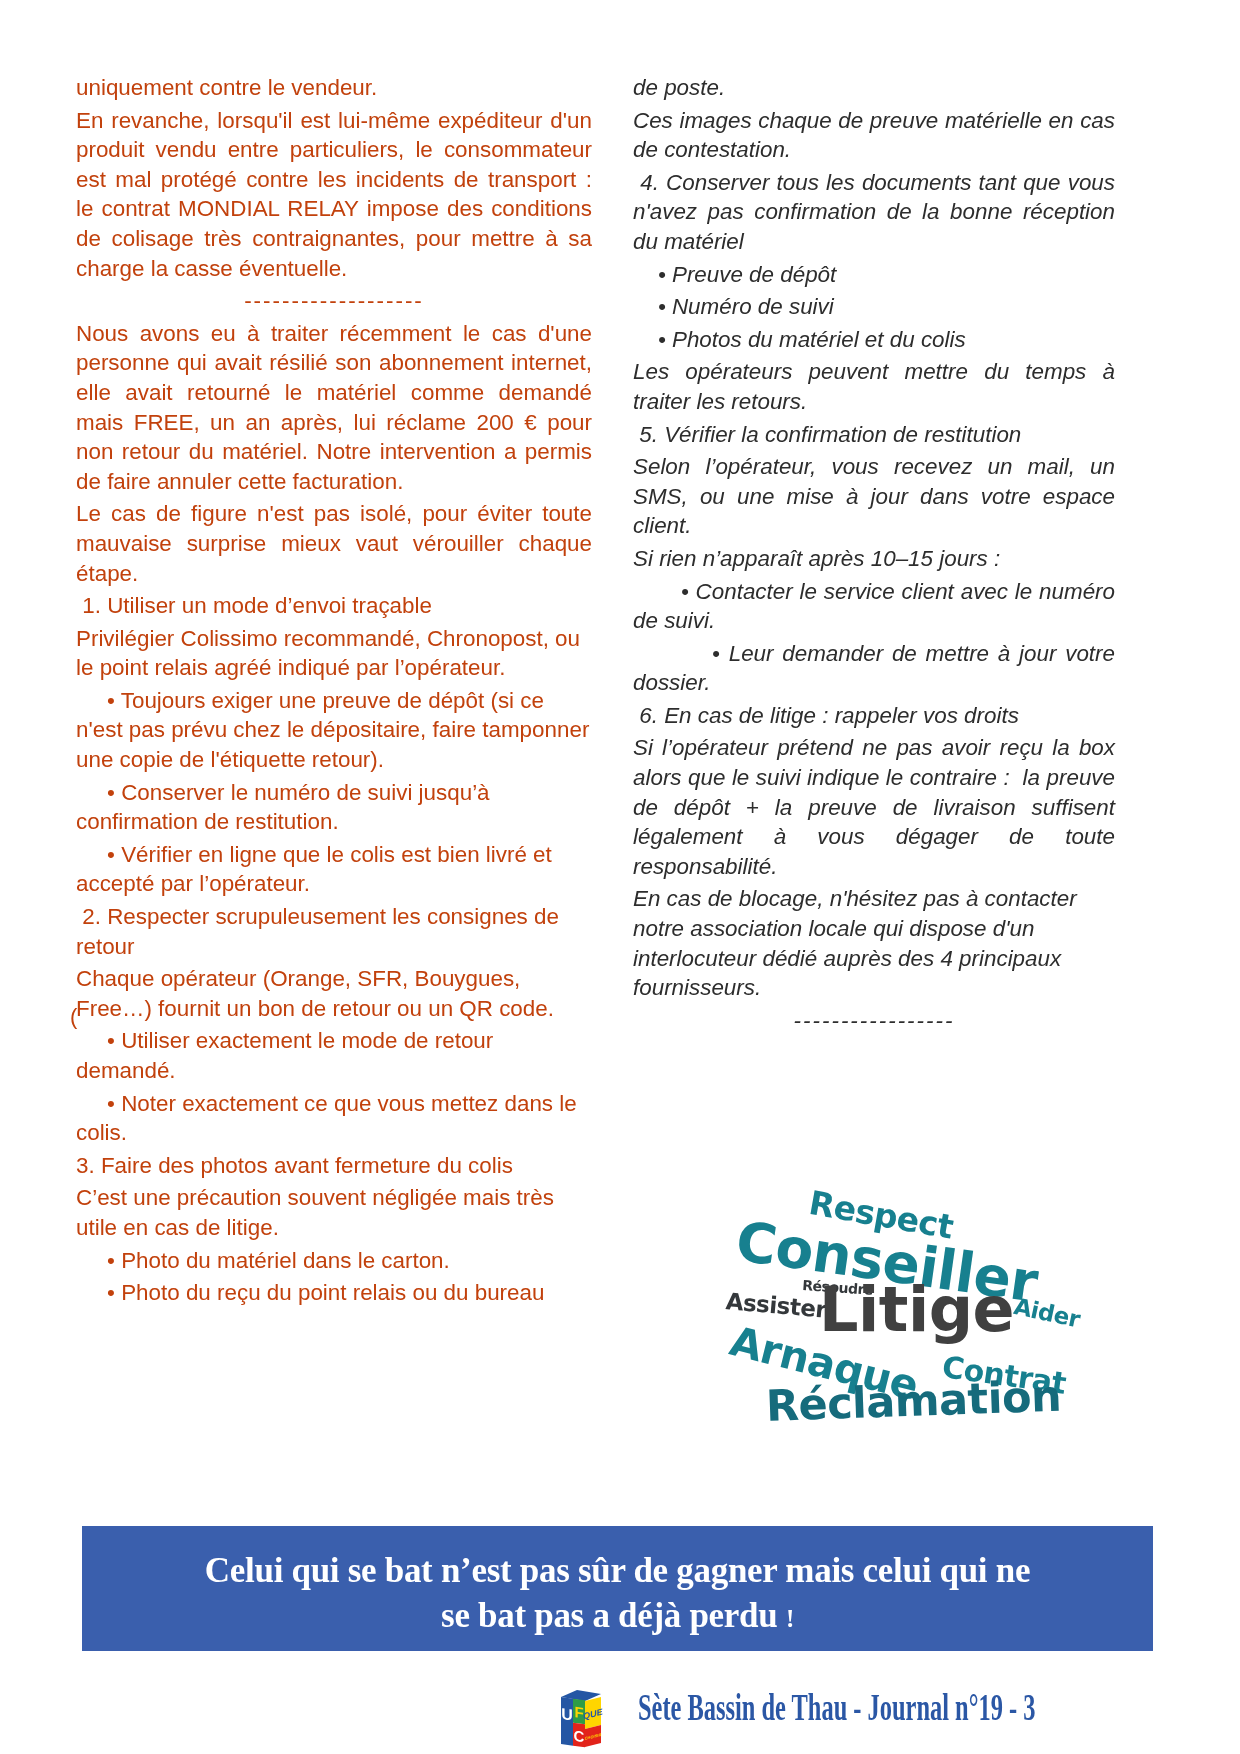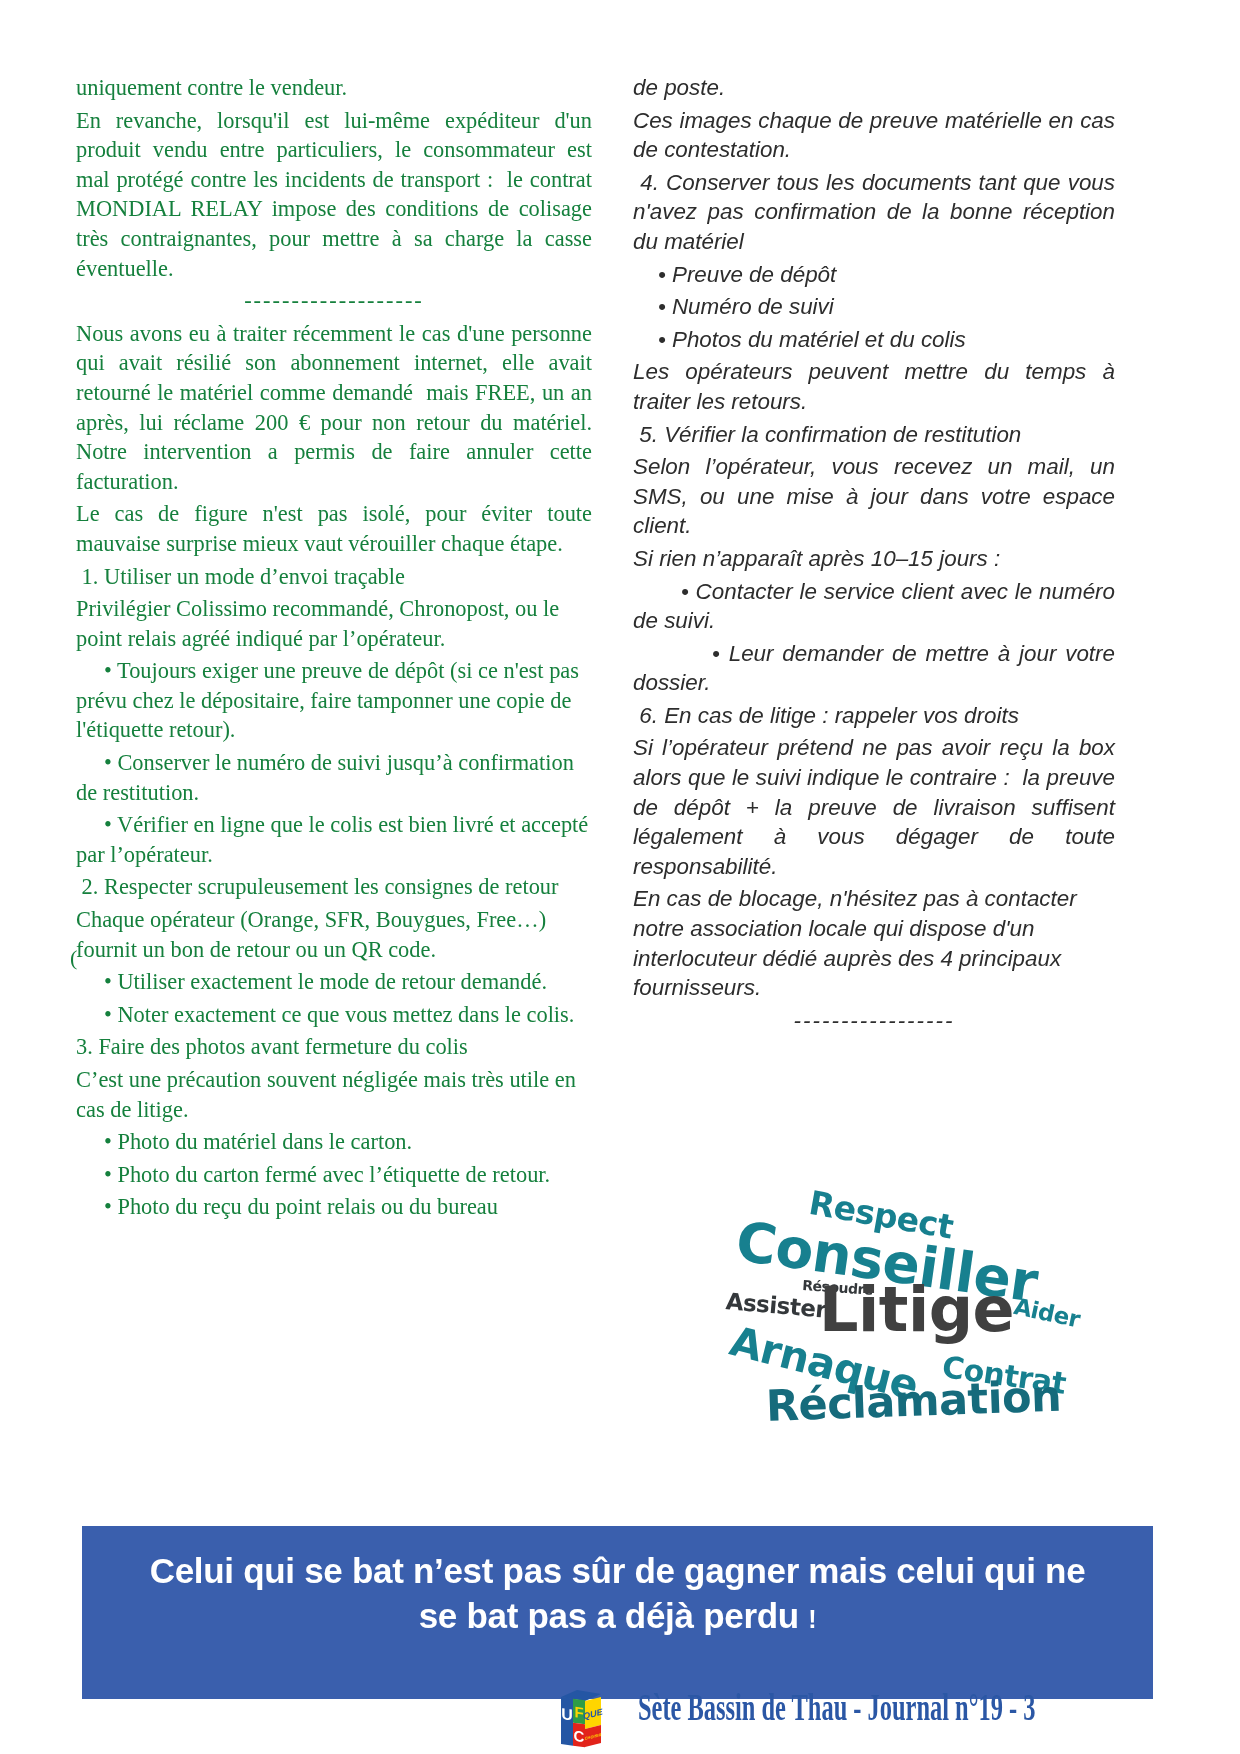--- a/index.html
+++ b/index.html
@@ -17,61 +17,60 @@
   .para.center{text-align:center;white-space:normal;letter-spacing:2px;}
   .stray-paren{position:absolute;left:-6px;top:38px;font-size:22px;}
   
   .cloud{position:absolute;left:645px;top:1185px;width:445px;height:255px;}
   .cloud-word{
     position:absolute;font-family:"DejaVu Sans", sans-serif;font-weight:bold;
     white-space:nowrap;transform-origin:left top;letter-spacing:-0.5px;
   }
   
   .banner{
-    position:absolute;left:82px;top:1526px;width:1071px;height:173px;
+    position:absolute;left:82px;top:1526px;width:1071px;height:125px;
     display:flex;flex-direction:column;align-items:center;
-    text-align:center;box-sizing:border-box;padding-top:22px;
+    text-align:center;box-sizing:border-box;padding-top:22px;font-family:Liberation Serif, serif;
   }
   .banner .bline{
     color:#fff;font-weight:bold;font-size:35px;line-height:45px;
     letter-spacing:-0.3px;white-space:nowrap;
   }
   .banner .bmark{font-size:25px;font-weight:bold;}
   
   .footer-label{
     position:absolute;left:638px;top:1686px;
     font-family:"Liberation Serif", serif;font-weight:bold;font-size:37px;
     white-space:nowrap;transform:scaleX(0.66);transform-origin:left top;
   }
   .ufc-logo{position:absolute;left:556px;top:1684px;}
 </style>
 </head>
 <body>
 
 <div class="page">
 
-  <div class="col col-left" id="col-left" style="color: #15803d; font-family: Liberation Serif, serif;">
+  <div class="col col-left" id="col-left" style="color: #c2410c;">
       <div class="para left">uniquement contre le vendeur.</div>
       <div class="para justify">En revanche, lorsqu'il est lui-même expéditeur d'un produit vendu entre particuliers, le consommateur est mal protégé contre les incidents de transport :  le contrat MONDIAL RELAY impose des conditions de colisage très contraignantes, pour mettre à sa charge la casse éventuelle.</div>
       <div class="para center">-------------------</div>
       <div class="para justify">Nous avons eu à traiter récemment le cas d'une personne qui avait résilié son abonnement internet, elle avait retourné le matériel comme demandé  mais FREE, un an après, lui réclame 200 € pour non retour du matériel. Notre intervention a permis de faire annuler cette facturation.</div>
       <div class="para justify">Le cas de figure n'est pas isolé, pour éviter toute mauvaise surprise mieux vaut vérouiller chaque étape.</div>
       <div class="para left"> 1. Utiliser un mode d’envoi traçable</div>
       <div class="para left">Privilégier Colissimo recommandé, Chronopost, ou le point relais agréé indiqué par l’opérateur.</div>
       <div class="para left">     • Toujours exiger une preuve de dépôt (si ce n'est pas prévu chez le dépositaire, faire tamponner une copie de l'étiquette retour).</div>
       <div class="para left">     • Conserver le numéro de suivi jusqu’à confirmation de restitution.</div>
       <div class="para left">     • Vérifier en ligne que le colis est bien livré et accepté par l’opérateur.</div>
       <div class="para left"> 2. Respecter scrupuleusement les consignes de retour</div>
       <div class="para left">Chaque opérateur (Orange, SFR, Bouygues, Free…) fournit un bon de retour ou un QR code.<span class="stray-paren">(</span></div>
       <div class="para left">     • Utiliser exactement le mode de retour demandé.</div>
       <div class="para left">     • Noter exactement ce que vous mettez dans le colis.</div>
       <div class="para left">3. Faire des photos avant fermeture du colis</div>
       <div class="para left">C’est une précaution souvent négligée mais très utile en cas de litige.</div>
       <div class="para left">     • Photo du matériel dans le carton.</div>
-      <div class="para left">     • Photo du carton fermé avec l’étiquette de retour.</div>
       <div class="para left">     • Photo du reçu du point relais ou du bureau</div>
     </div>
   <div class="col col-right" id="col-right" style="color: rgb(45, 45, 45);">
       <div class="para left">de poste.</div>
       <div class="para justify">Ces images chaque de preuve matérielle en cas de contestation.</div>
       <div class="para justify"> 4. Conserver tous les documents tant que vous n'avez pas confirmation de la bonne réception du matériel</div>
       <div class="para left">    • Preuve de dépôt</div>
       <div class="para left">    • Numéro de suivi</div>
       <div class="para left">    • Photos du matériel et du colis</div>
       <div class="para justify">Les opérateurs peuvent mettre du temps à traiter les retours.</div>

